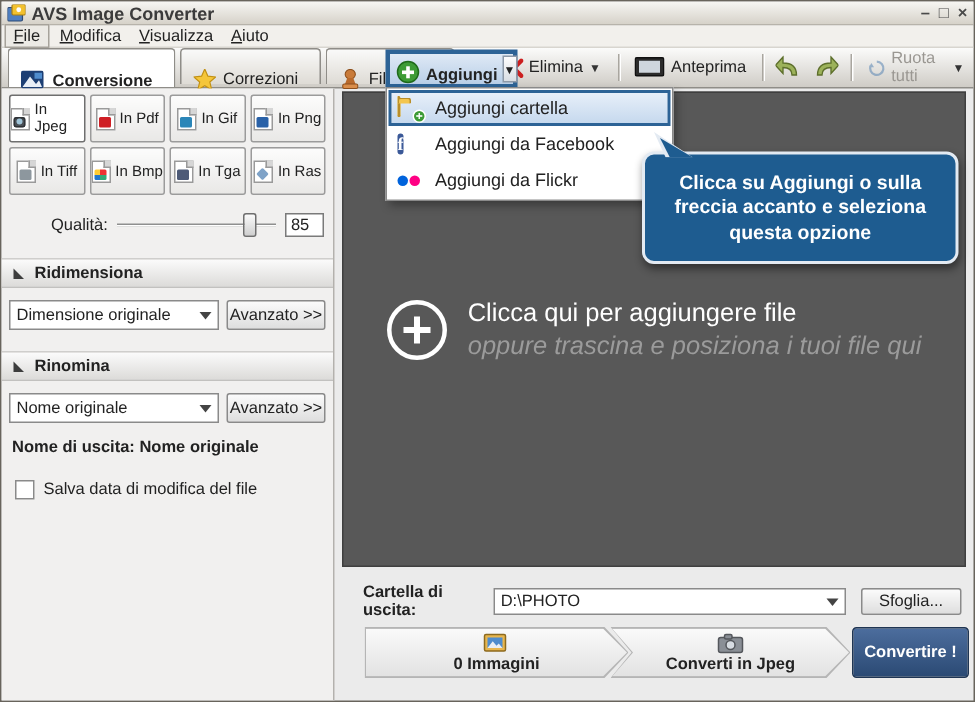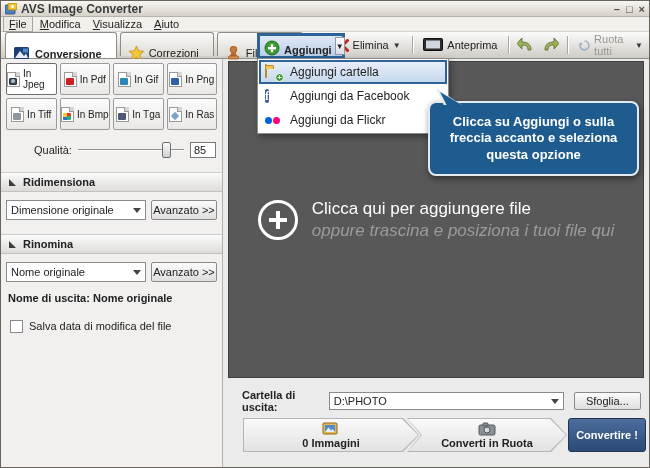--- a/index.html
+++ b/index.html
@@ -421,19 +421,19 @@
       </div>
     </div>
     <div class="chev chev2">
       <div class="outer"></div>
       <div class="inner">
         <svg width="18" height="14" viewBox="0 0 18 14">
           <rect x="1" y="3" width="16" height="10" rx="1.5" fill="#8a8f96" stroke="#54575c"></rect>
           <rect x="5" y="1" width="5" height="3" rx="1" fill="#8a8f96" stroke="#54575c"></rect>
           <circle cx="9" cy="8" r="3" fill="#d7dce2" stroke="#54575c"></circle>
         </svg>
-        <span class="chev-label">Converti in Ruota</span>
+        <span class="chev-label">Converti in Jpeg</span>
       </div>
     </div>
   </div>
   <div class="convert-btn">Convertire !</div>
 
 </div>
 
 </body></html>

